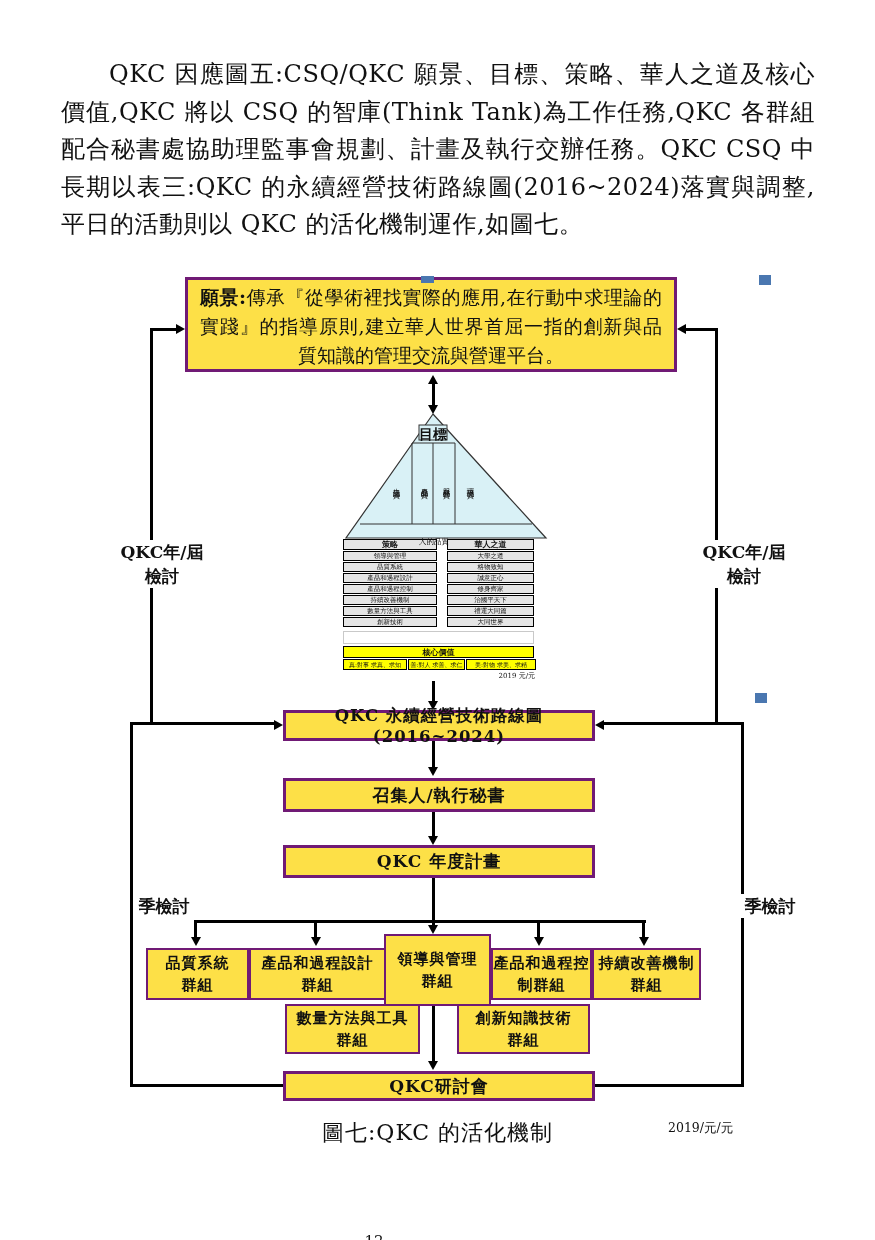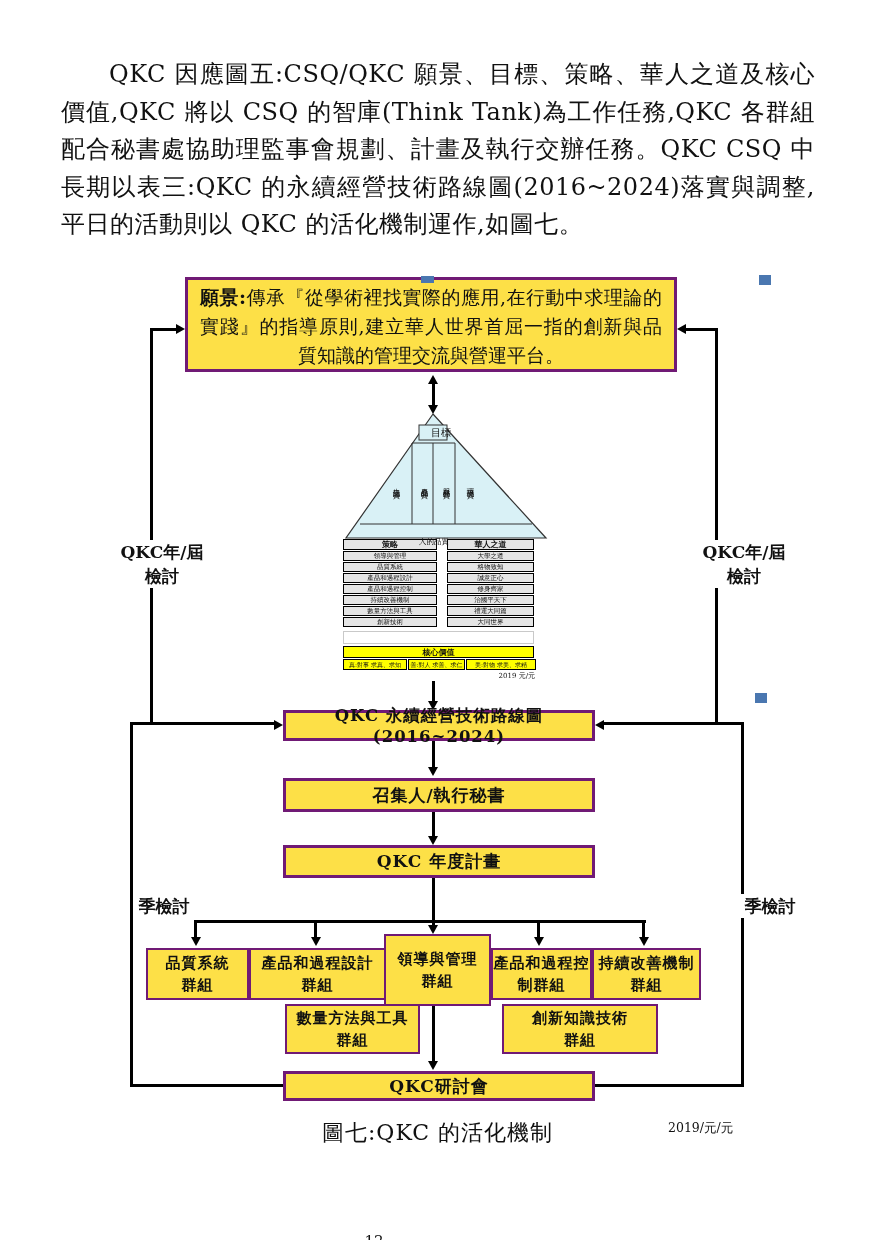--- a/index.html
+++ b/index.html
@@ -67,21 +67,21 @@
 
   <svg style="position:absolute;left:338px;top:410px;z-index:2;" width="212" height="132">
     <polygon points="95,4 8,128 208,128" fill="#d9f1f6" stroke="#333" stroke-width="1.2"></polygon>
     <line x1="22" y1="114" x2="194" y2="114" stroke="#333" stroke-width="1"></line>
     <rect x="81" y="15" width="28" height="15" fill="#d9f1f6" stroke="#333" stroke-width="1"></rect>
     <line x1="74" y1="33" x2="74" y2="114" stroke="#333" stroke-width="1"></line>
     <line x1="95" y1="33" x2="95" y2="114" stroke="#333" stroke-width="1"></line>
     <line x1="117" y1="33" x2="117" y2="114" stroke="#333" stroke-width="1"></line>
     <line x1="74" y1="33" x2="117" y2="33" stroke="#333" stroke-width="1"></line>
   </svg>
-  <div class="pyr-txt" style="left:419px;top:426px;width:28px;font-size:10px;font-weight:normal;margin-left:8px;">目標</div>
+  <div class="pyr-txt" style="left:419px;top:426px;width:28px;font-size:14px;font-weight:bold;">目標</div>
   <div class="pyr-txt vert" style="left:388px;top:452px;width:13px;height:64px;font-size:7.5px;">生活品質</div>
   <div class="pyr-txt vert" style="left:416px;top:452px;width:13px;height:64px;font-size:7.5px;">產品品質</div>
   <div class="pyr-txt vert" style="left:438px;top:452px;width:13px;height:64px;font-size:7.5px;">服務品質</div>
   <div class="pyr-txt vert" style="left:462px;top:452px;width:13px;height:64px;font-size:7.5px;">環境品質</div>
   <div class="pyr-txt" style="left:398px;top:525px;width:72px;font-size:7.5px;margin-top:12px;">人的品質</div>
 
   <div class="stack" style="left:343px;top:539px;width:94px;">
     <div class="row hdr">策略</div>
     <div class="row">領導與管理</div>
     <div class="row">品質系統</div>
@@ -155,21 +155,21 @@
   </div>
   <div class="box grp" style="left:592px;top:948px;width:109px;height:52px;">
     <span>持續改善機制</span>
     <span>群組</span>
   </div>
 
   <div class="box grp" style="left:285px;top:1004px;width:135px;height:50px;">
     <span>數量方法與工具</span>
     <span>群組</span>
   </div>
-  <div class="box grp" style="left:457px;top:1004px;width:156px;height:50px;margin-left:45px;">
+  <div class="box grp" style="left:457px;top:1004px;width:133px;height:50px;">
     <span>創新知識技術</span>
     <span>群組</span>
   </div>
 
   <div class="vl" style="left:432px;top:1006px;height:56px;z-index:3;"></div>
   <div class="ah ah-down" style="left:428px;top:1061px;z-index:3;"></div>
   <div class="box flowbox" style="top:1071px;height:30px;">QKC研討會</div>
   <div class="hl" style="left:130px;top:1084px;width:153px;"></div>
   <div class="hl" style="left:595px;top:1084px;width:149px;"></div>
   <div class="footnote">2019/元/元</div>

